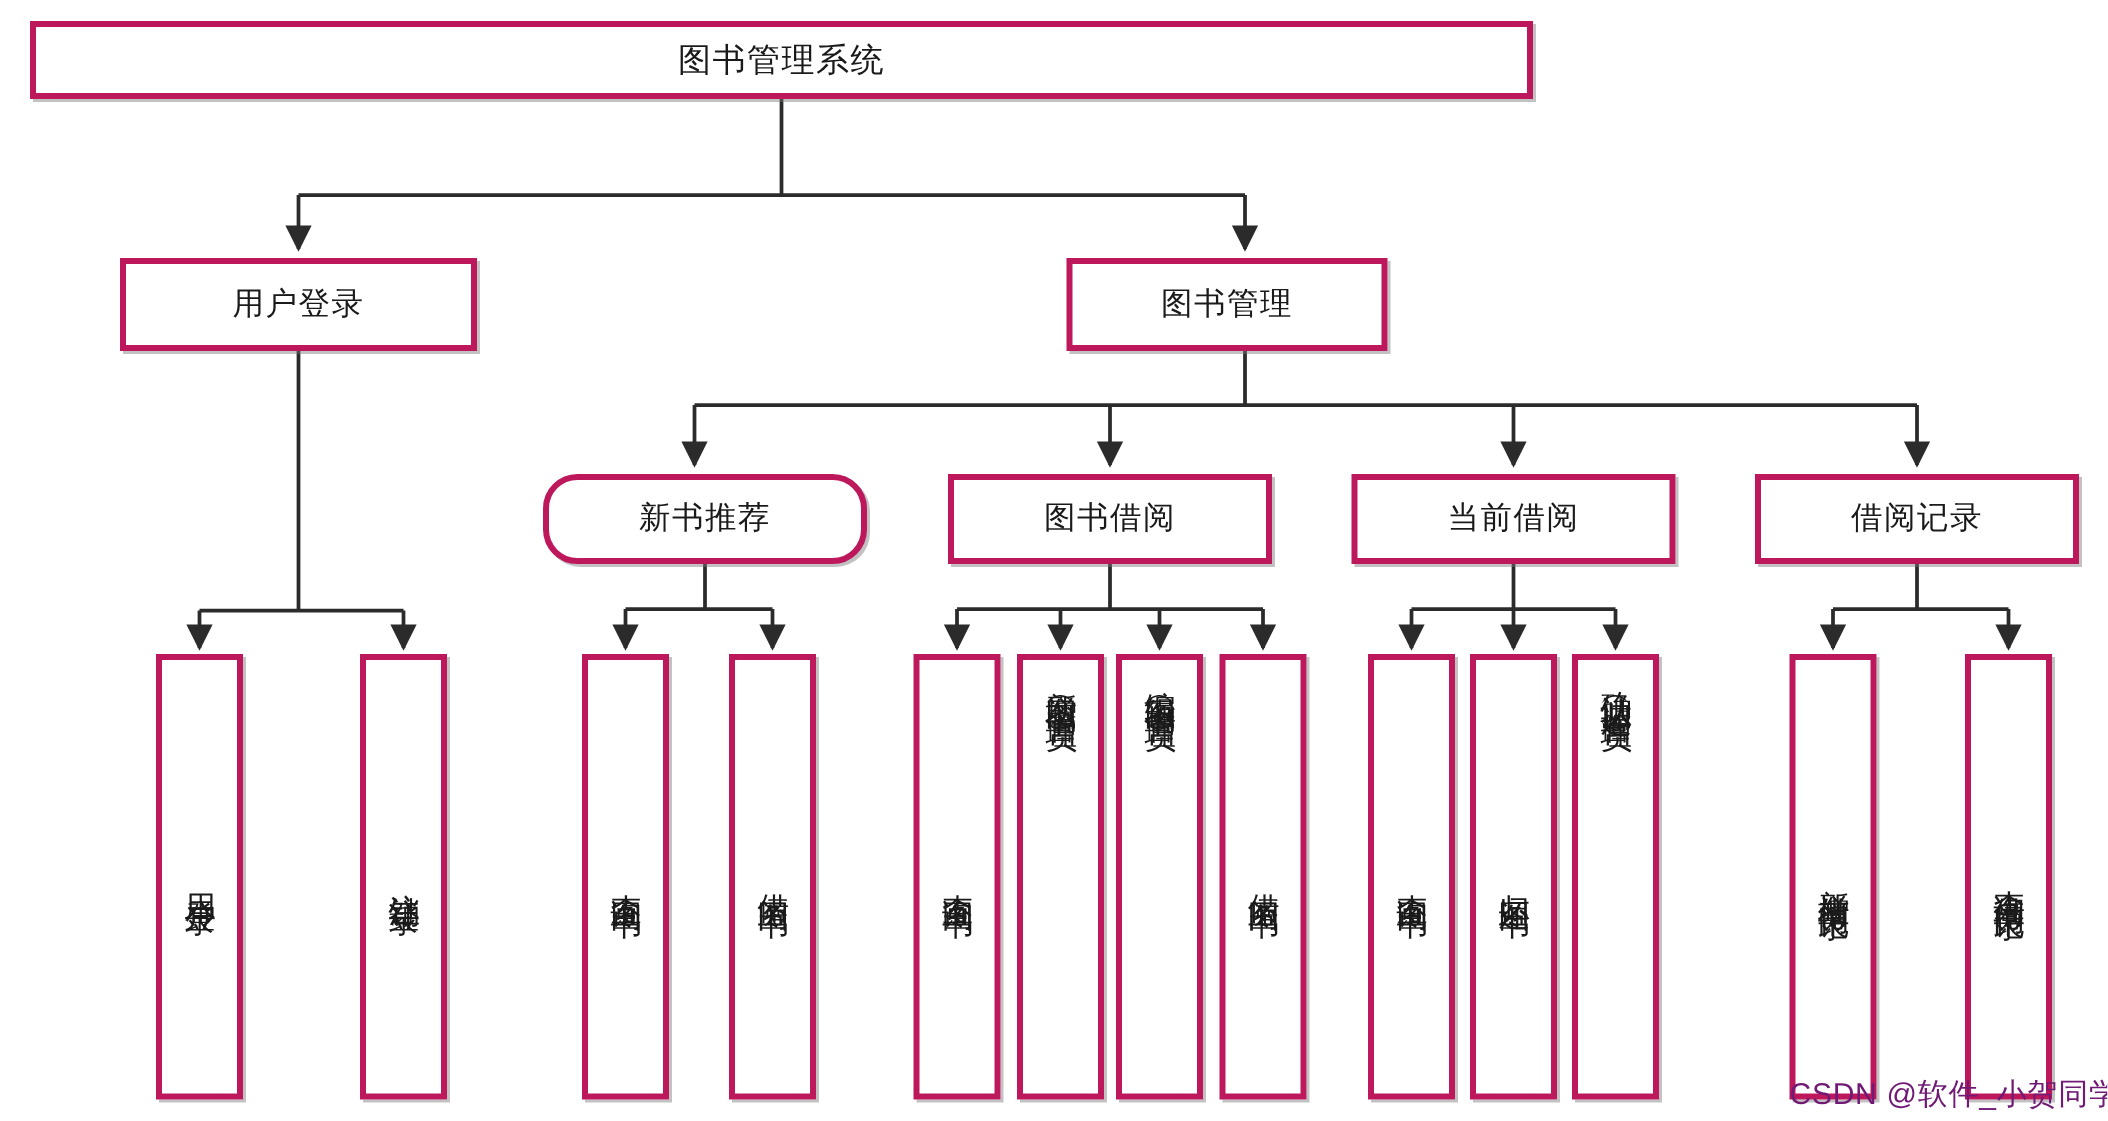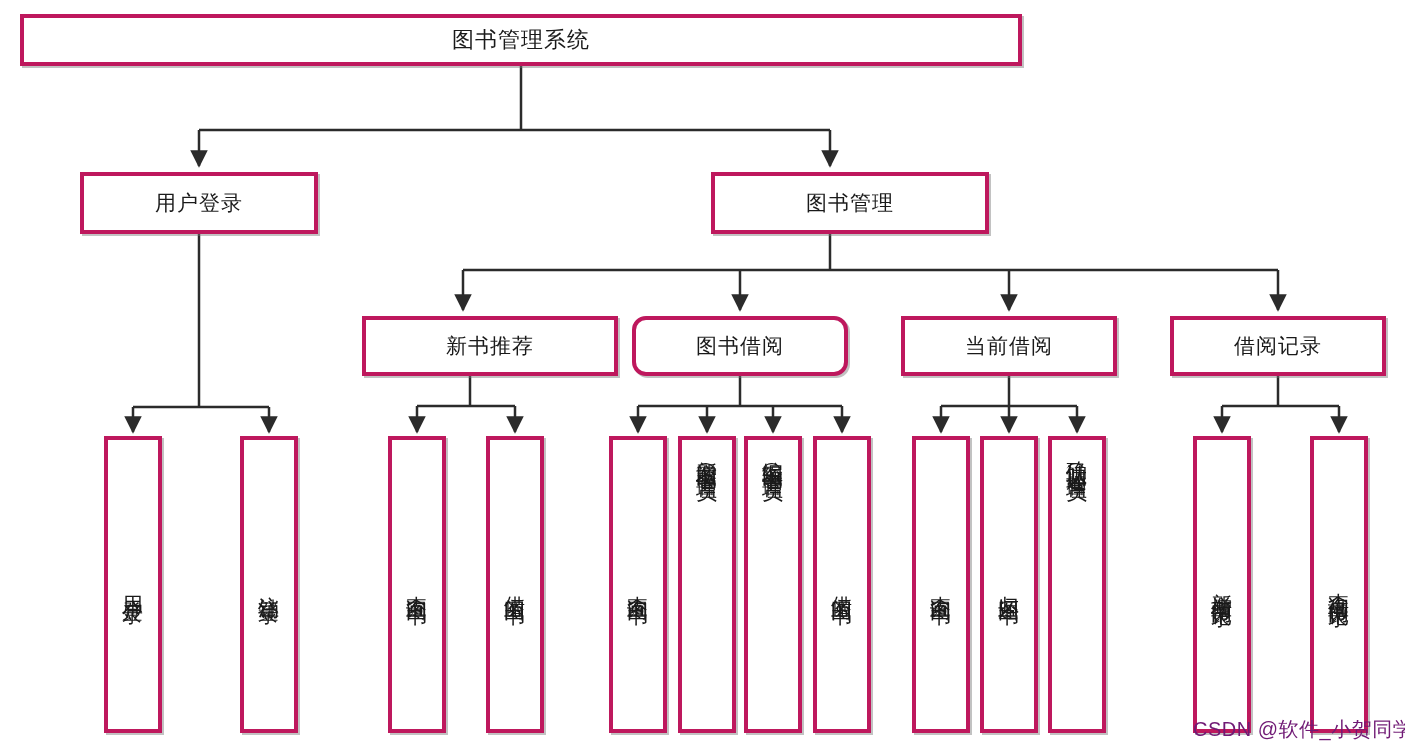--- a/index.html
+++ b/index.html
@@ -132,29 +132,29 @@
   </svg>
 
   <div class="node horizontal root" style="left:20px; top:14px; width:1002px; height:52px;">
     <span class="node-label">图书管理系统</span>
   </div>
 
   <div class="node horizontal" style="left:80px; top:172px; width:238px; height:62px;">
     <span class="node-label">用户登录</span>
   </div>
 
-  <div class="node horizontal" style="left:711px; top:172px; width:278px; height:62px;">
+  <div class="node horizontal" style="left:711px; top:172px; width:214px; height:62px;">
     <span class="node-label">图书管理</span>
   </div>
 
-  <div class="node horizontal" style="left:362px; top:316px; width:256px; height:60px;">
+  <div class="node horizontal" style="left:362px; top:316px; width:216px; height:60px;border-radius:23px;">
     <span class="node-label">新书推荐</span>
   </div>
 
-  <div class="node horizontal" style="left:632px; top:316px; width:216px; height:60px;border-radius:14px;">
+  <div class="node horizontal" style="left:632px; top:316px; width:216px; height:60px;">
     <span class="node-label">图书借阅</span>
   </div>
 
   <div class="node horizontal" style="left:1170px; top:316px; width:216px; height:60px;">
     <span class="node-label">借阅记录</span>
   </div>
 
   <div class="node horizontal" style="left:901px; top:316px; width:216px; height:60px;">
     <span class="node-label">当前借阅</span>
   </div>

